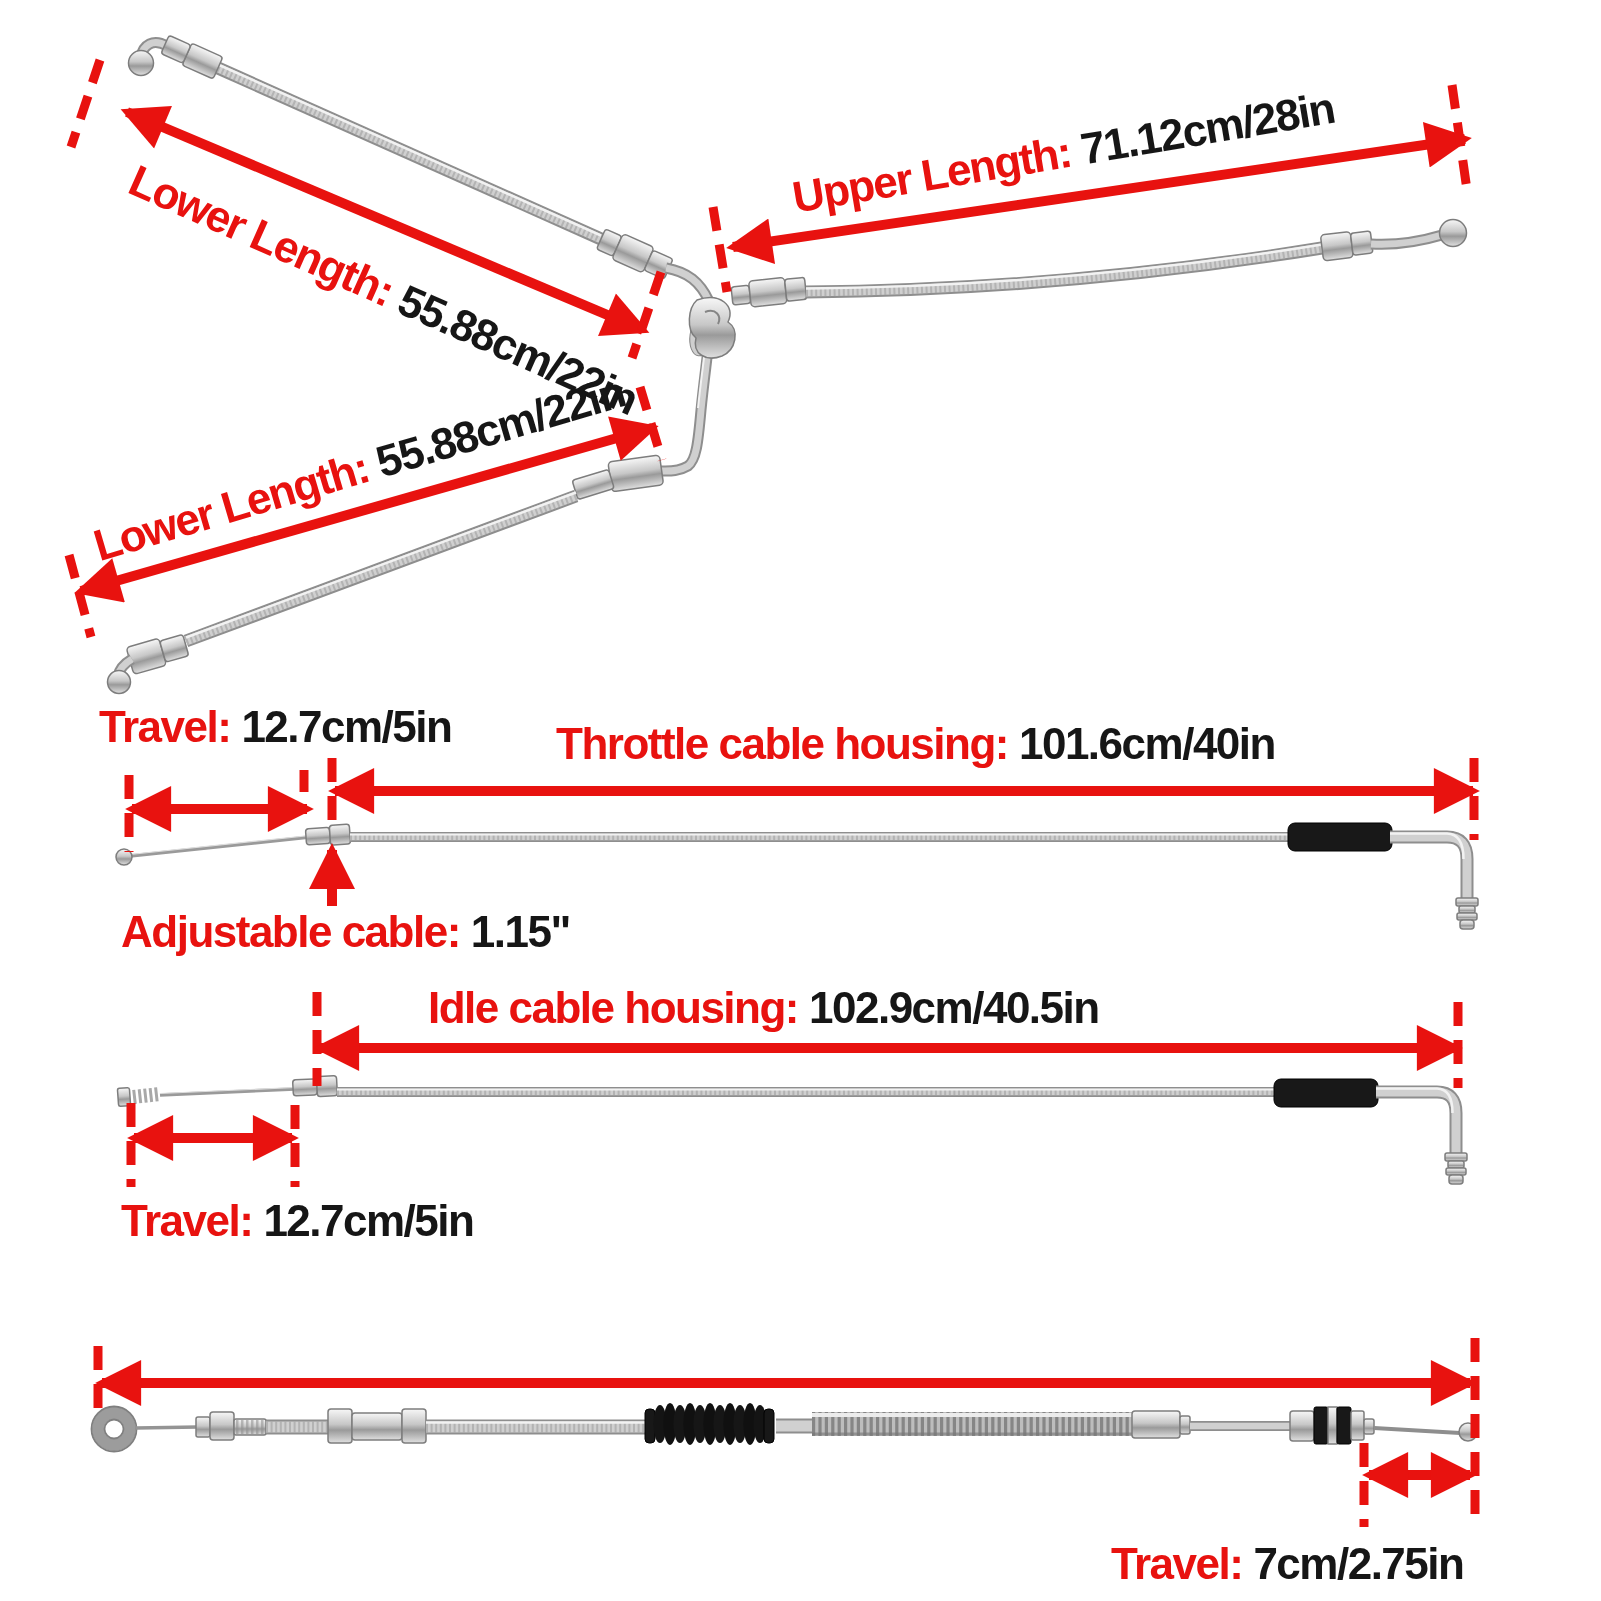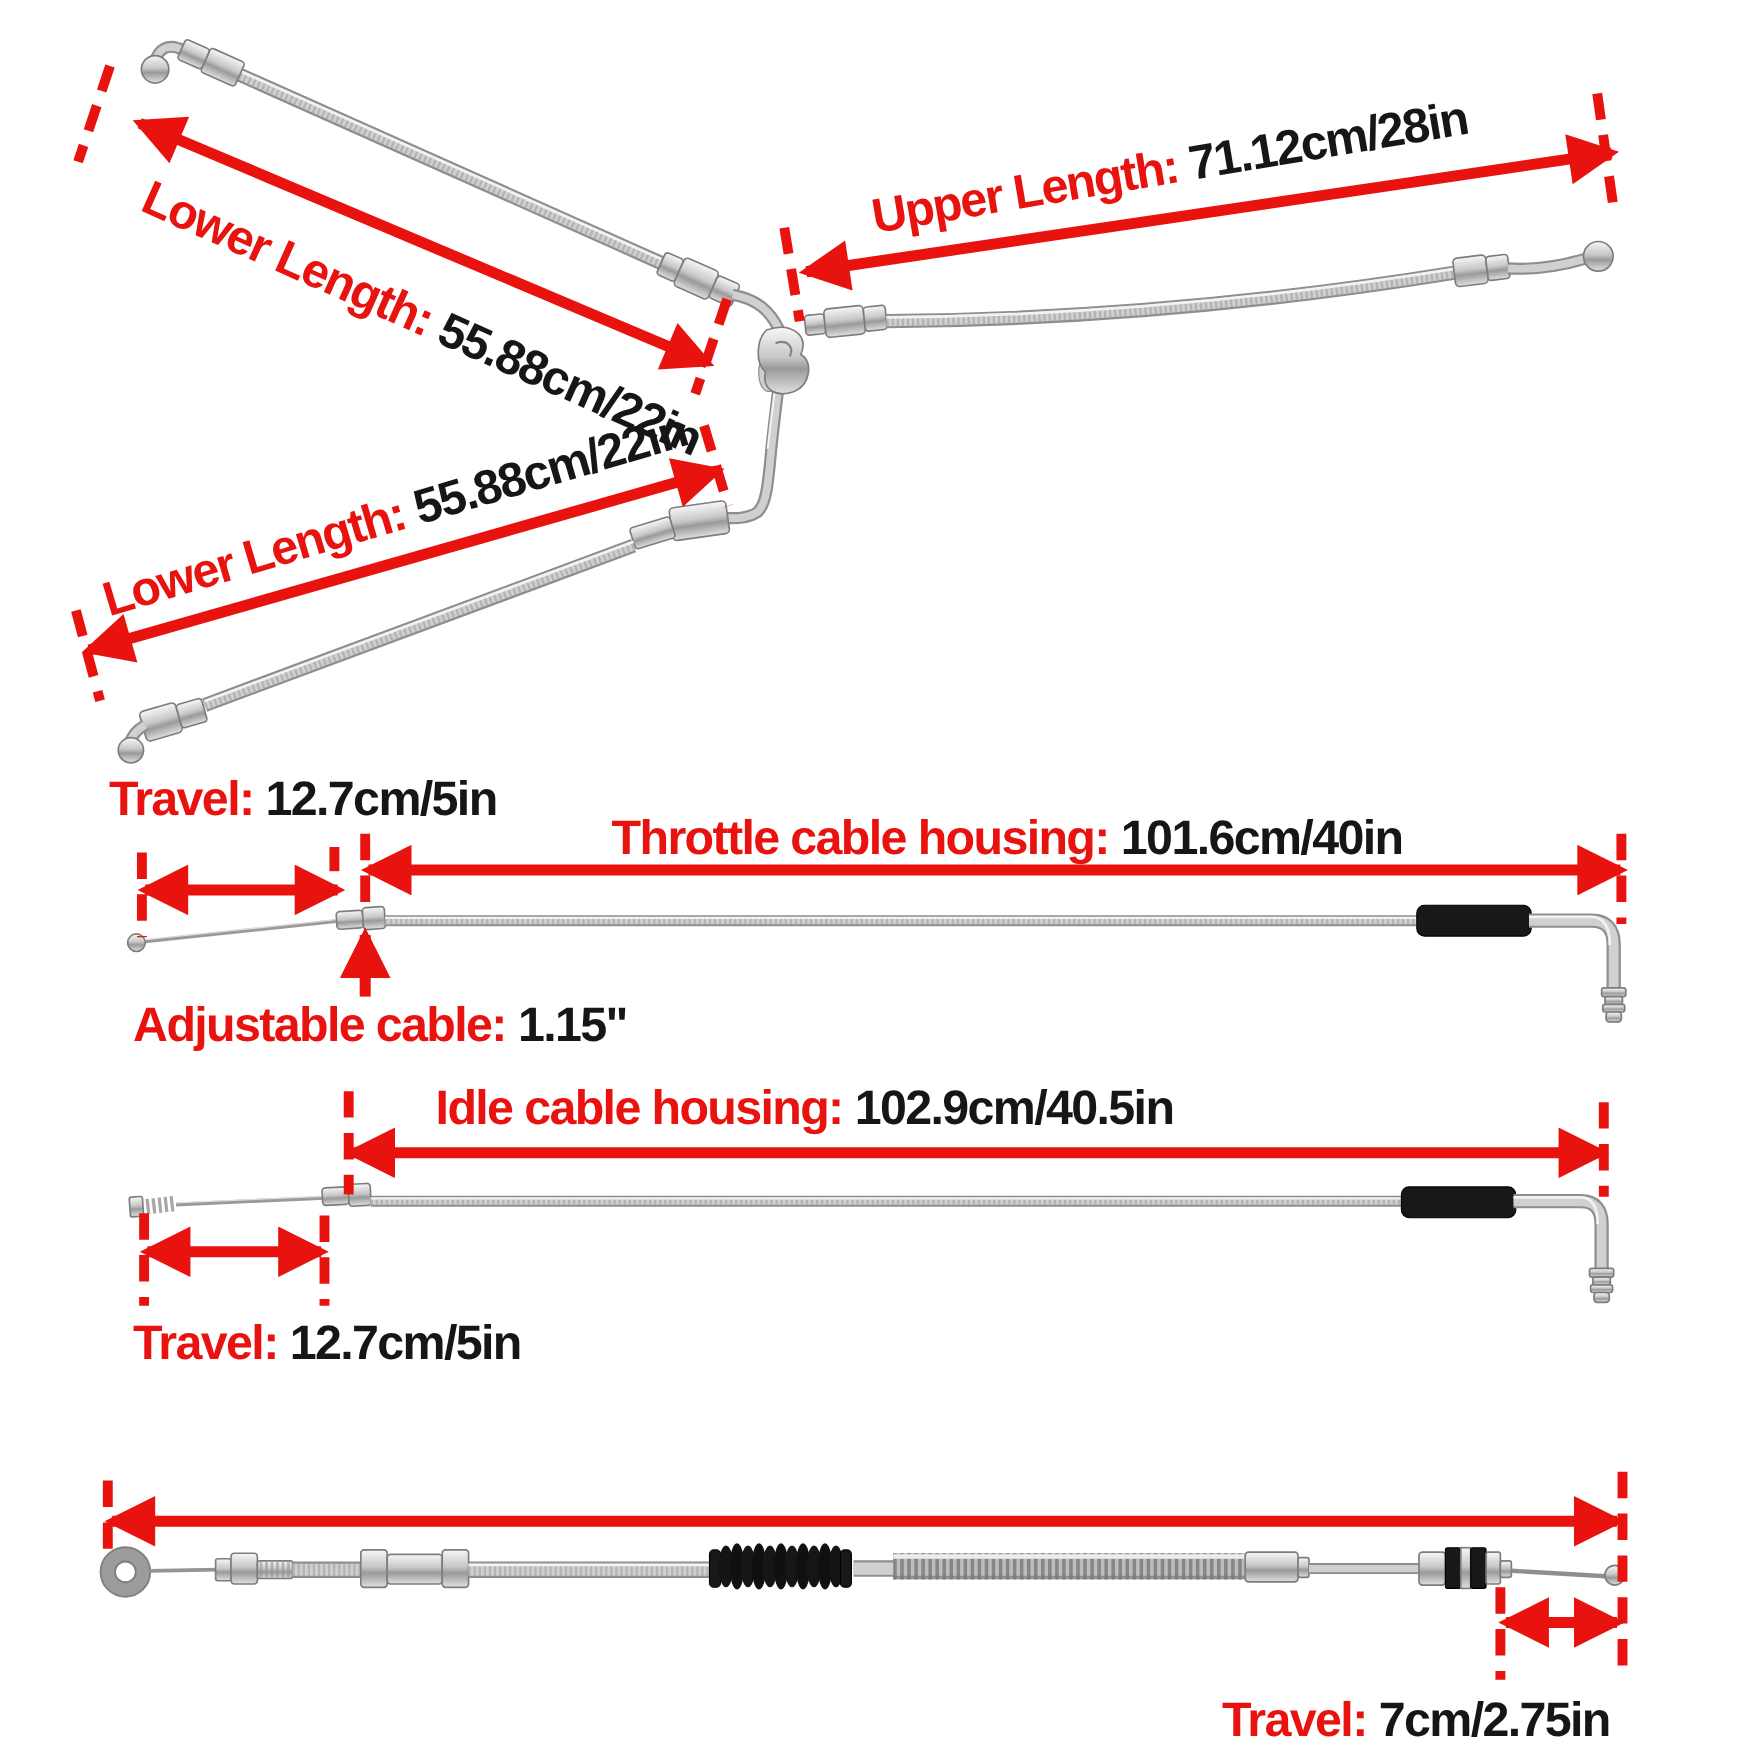--- a/index.html
+++ b/index.html
@@ -280,29 +280,29 @@
 </div>
 
 <div class="lbl rot" style="left:95px;top:519px;transform:rotate(-16.5deg);transform-origin:0 50%;">
   <span class="r">Lower Length:</span><span class="v">55.88cm/22in</span>
 </div>
 
 <div class="lbl" style="left:99px;top:699px;">
   <span class="r">Travel:</span><span class="v">12.7cm/5in</span>
 </div>
 
-<div class="lbl" style="left:556px;top:734px;">
+<div class="lbl" style="left:556px;top:716px;">
   <span class="r">Throttle cable housing:</span><span class="v">101.6cm/40in</span>
 </div>
 
 <div class="lbl" style="left:121px;top:904px;">
   <span class="r">Adjustable cable:</span><span class="v">1.15"</span>
 </div>
 
-<div class="lbl" style="left:396px;top:980px;">
+<div class="lbl" style="left:428px;top:980px;">
   <span class="r">Idle cable housing:</span><span class="v">102.9cm/40.5in</span>
 </div>
 
 <div class="lbl" style="left:121px;top:1193px;">
   <span class="r">Travel:</span><span class="v">12.7cm/5in</span>
 </div>
 
 
 <div class="lbl" style="left:1088px;top:1536px;margin-left:23px;">
   <span class="r">Travel:</span><span class="v">7cm/2.75in</span>

